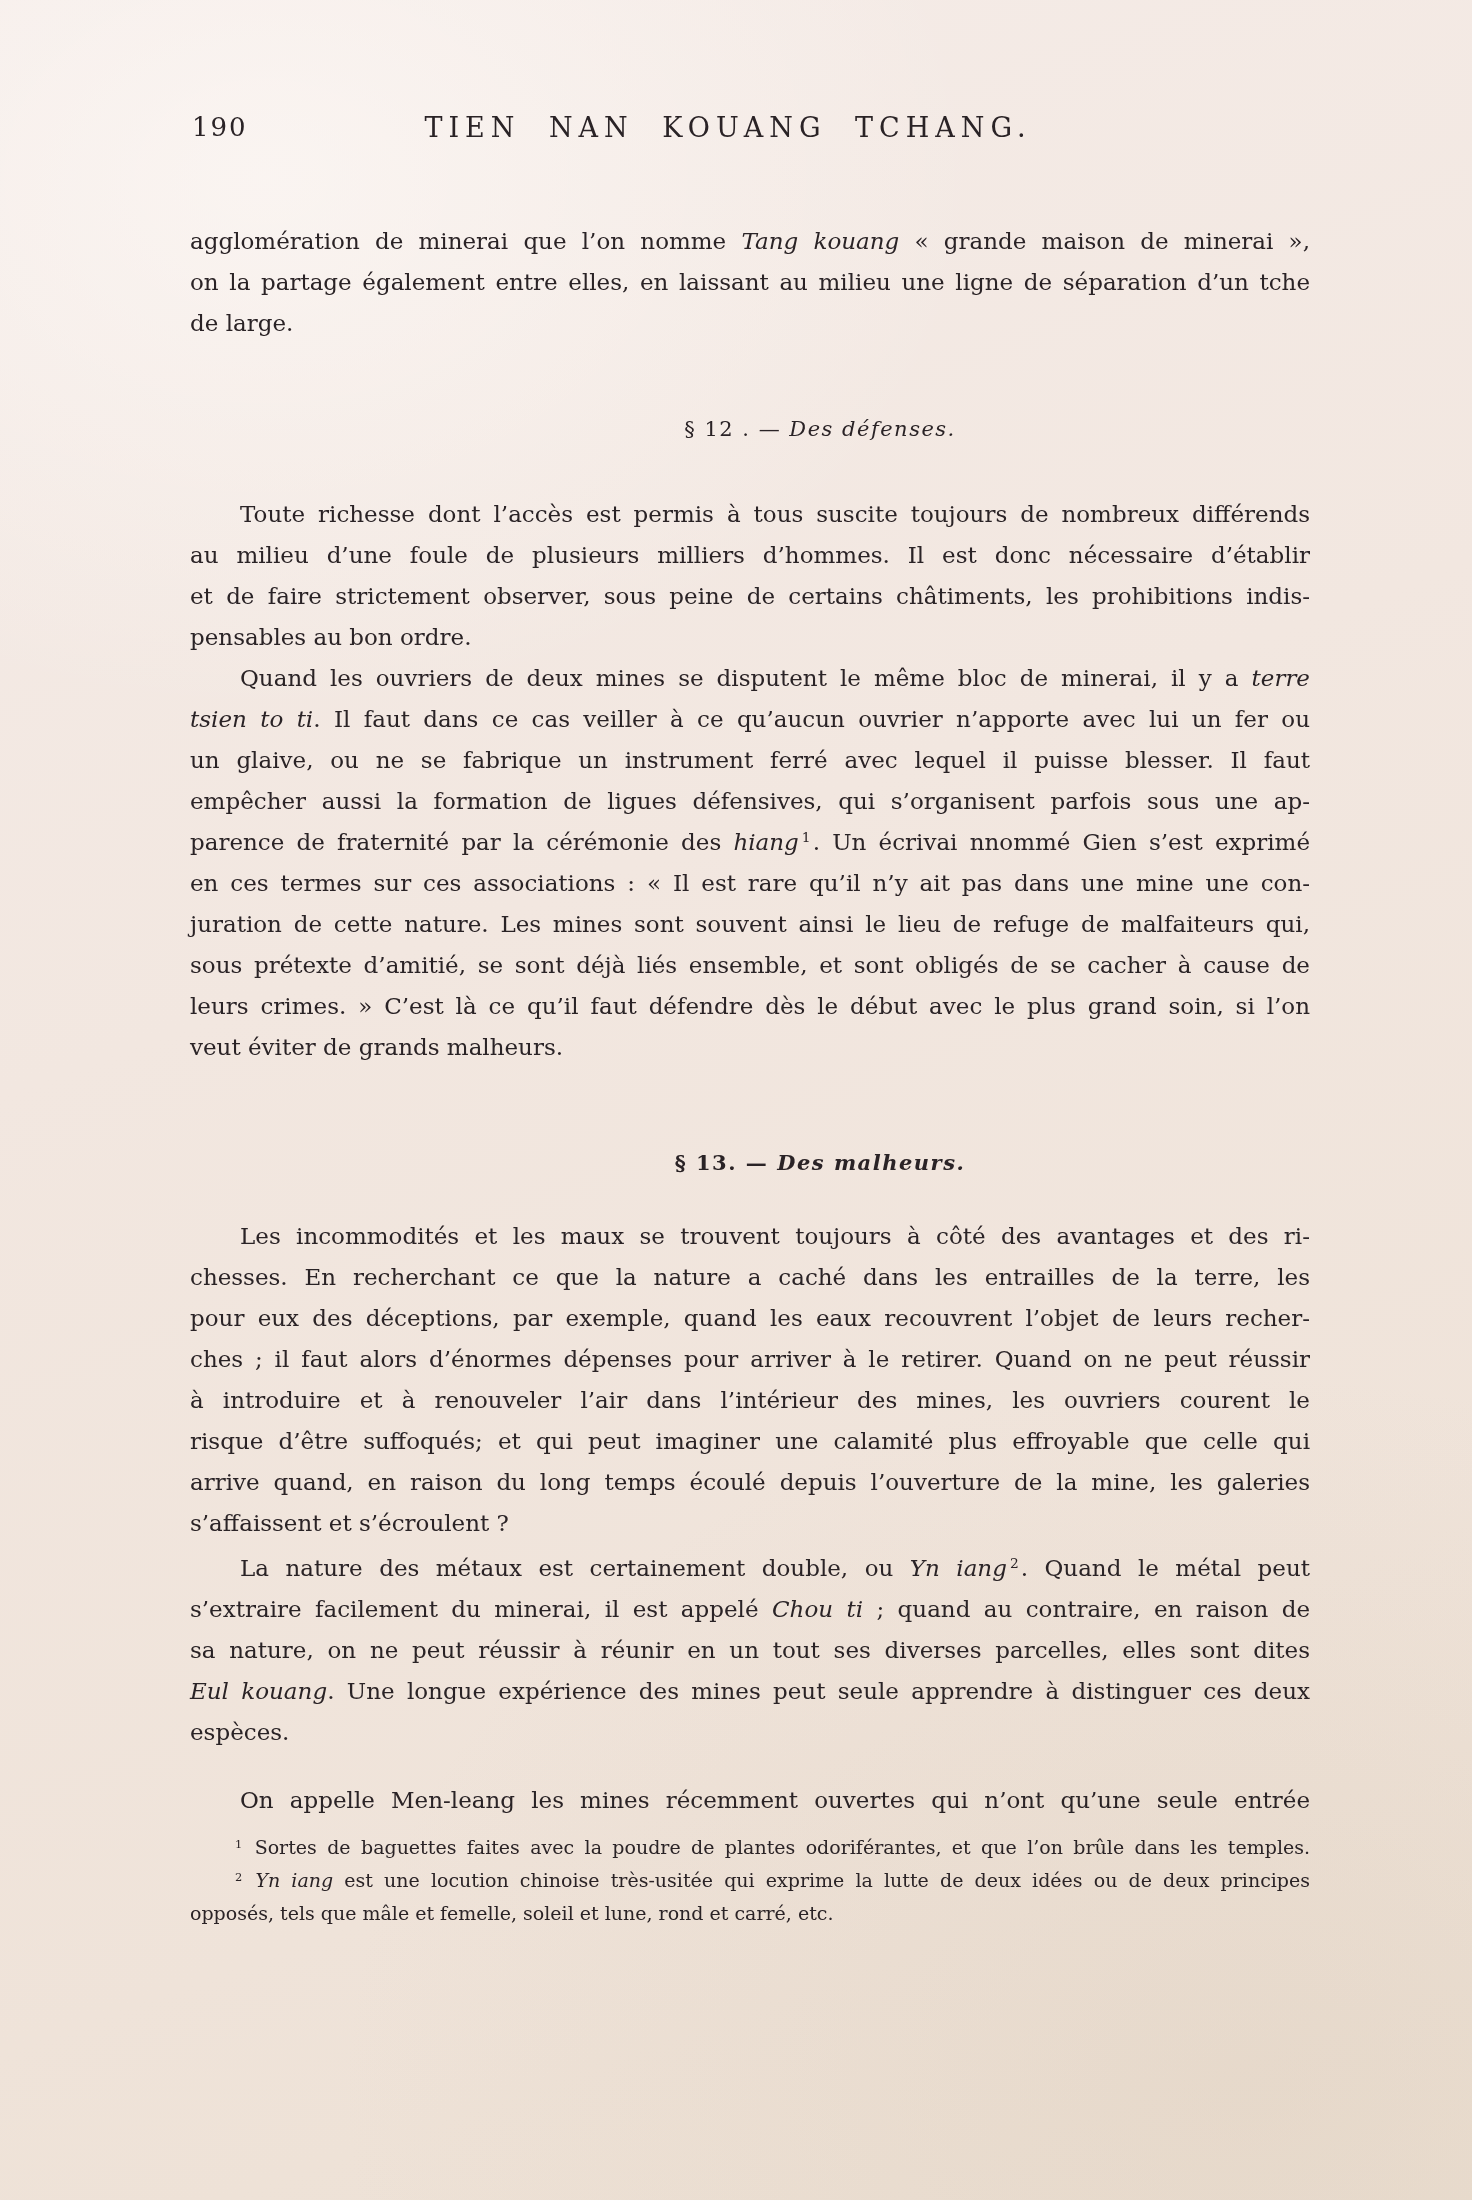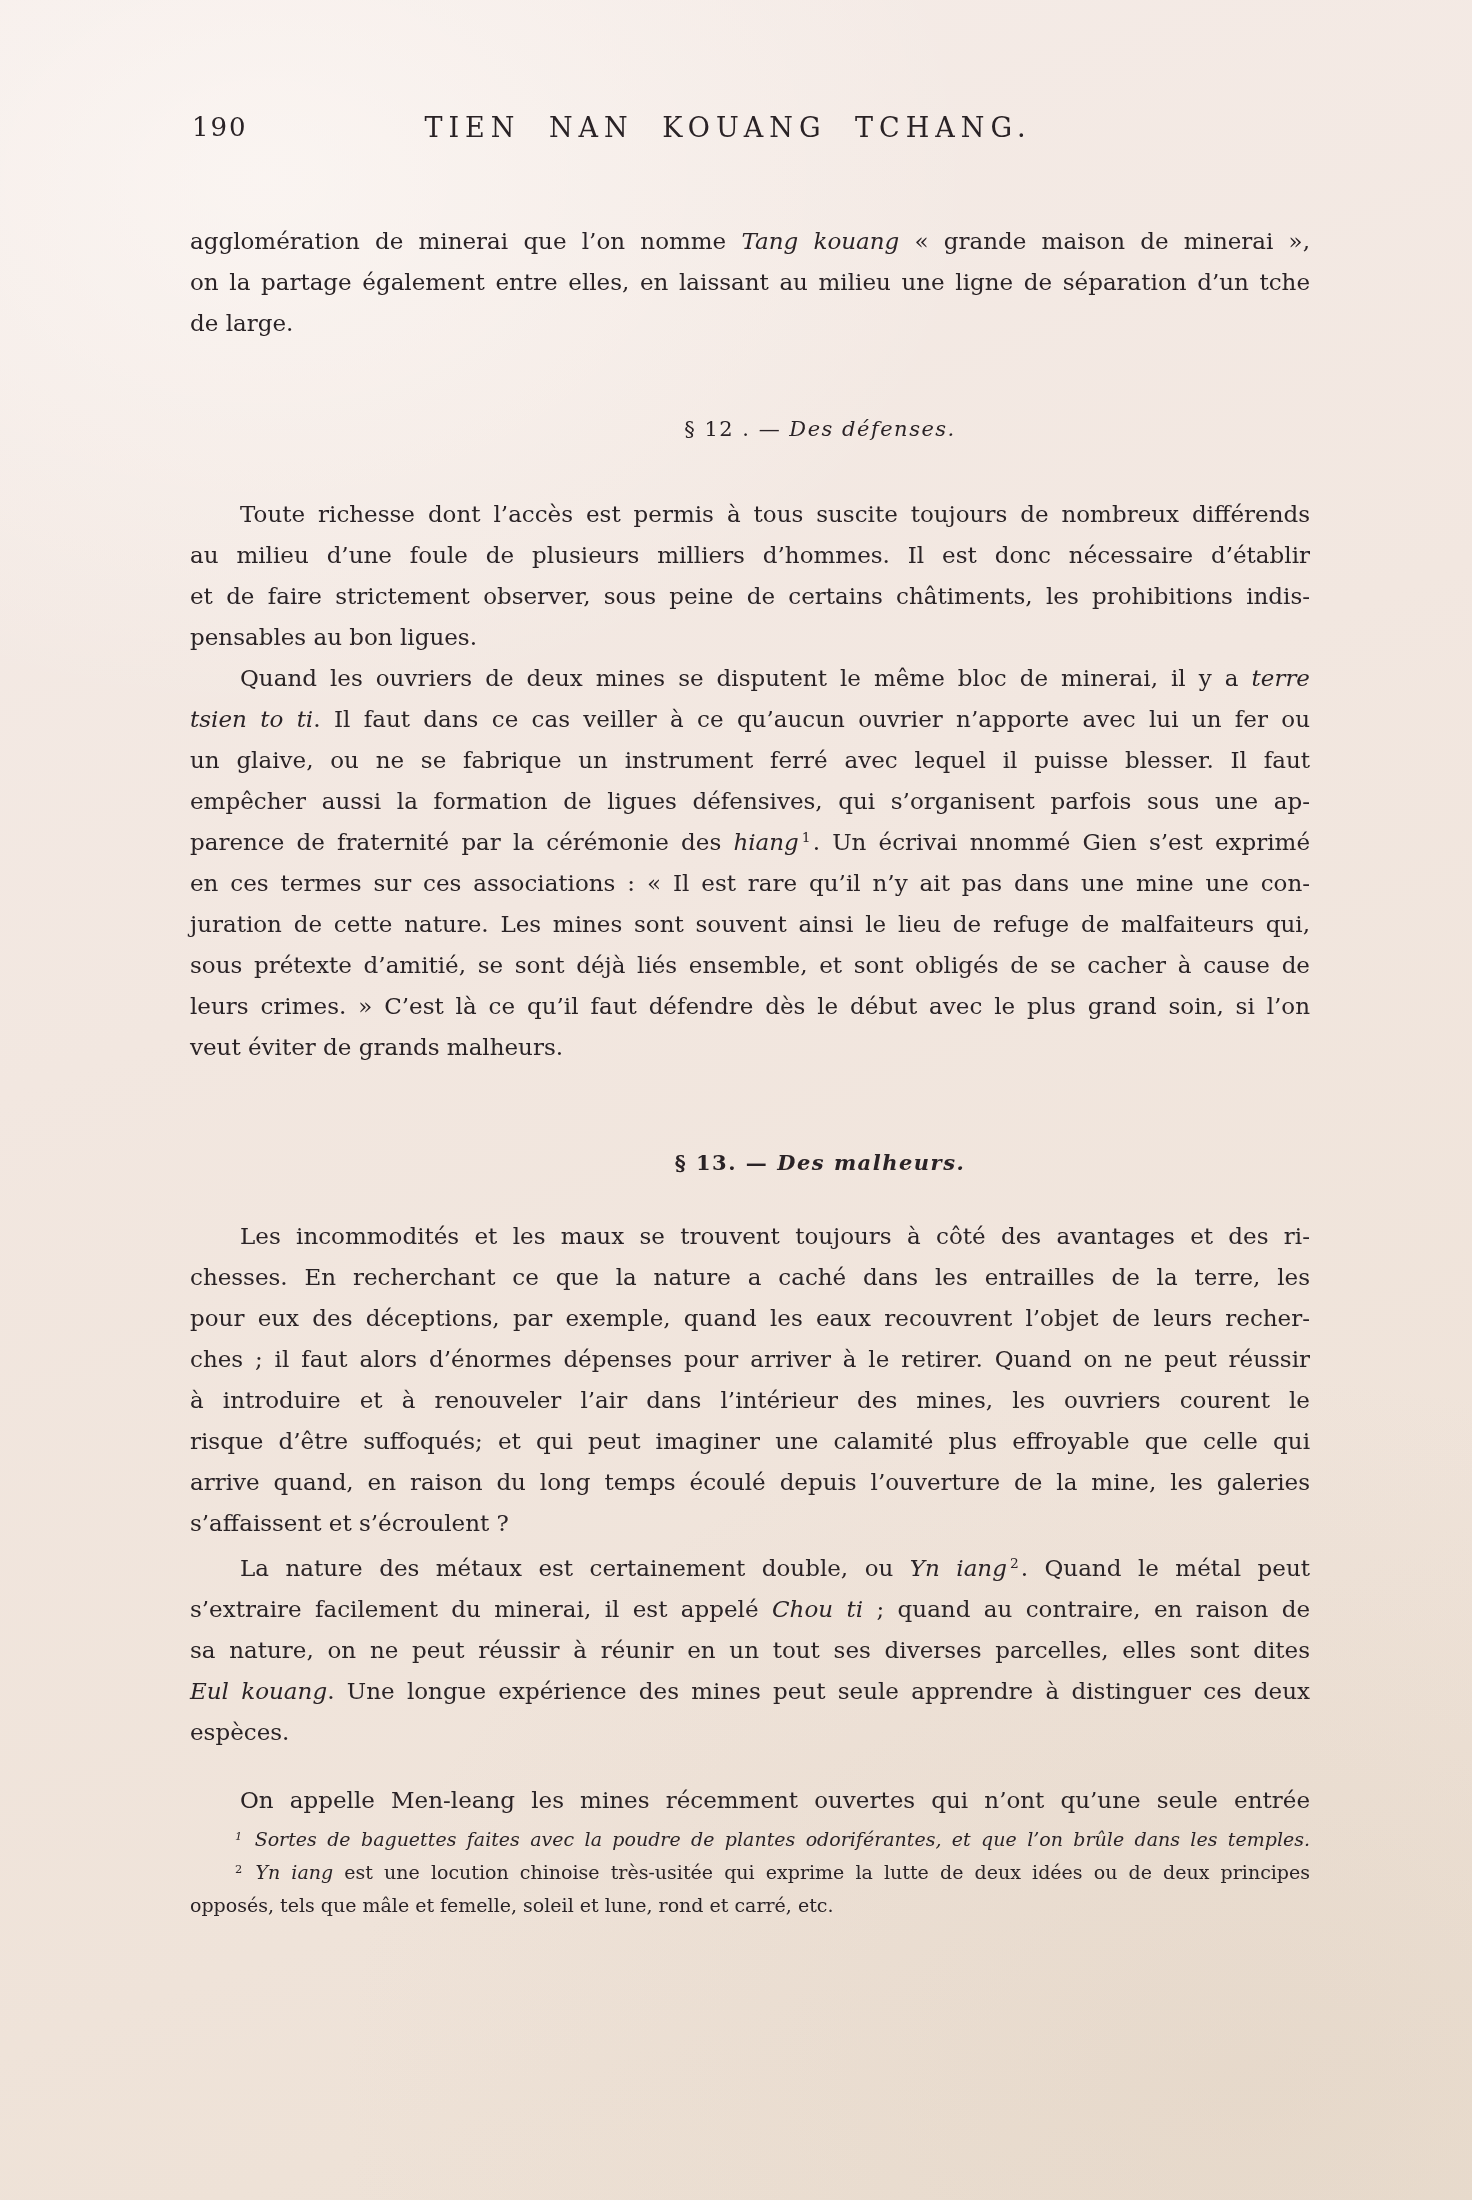--- a/index.html
+++ b/index.html
@@ -66,21 +66,21 @@
   .footnote .line.indent { text-indent: 42px; }
   
   [data-name="paragraph-opening"]   { margin-top: 68px; }
   [data-name="section-heading-12"]  { margin-top: 70px; }
   [data-name="paragraph-defenses-1"]{ margin-top: 50px; }
   [data-name="paragraph-defenses-2"]{ margin-top: 0; }
   [data-name="section-heading-13"]  { margin-top: 80px; font-weight: bold; }
   [data-name="paragraph-malheurs-1"]{ margin-top: 38px; }
   [data-name="paragraph-malheurs-2"]{ margin-top: 4px; }
   [data-name="paragraph-menleang"]  { margin-top: 27px; }
-  [data-name="footnote-1"]          { margin-top: 2px; font-style: italic; }
+  [data-name="footnote-1"]          { margin-top: 10px; }
   [data-name="footnote-2"]          { margin-top: 0; }
 </style>
 </head>
 <body>
 
 <div class="page" data-name="book-page">
   <div class="column" data-name="text-column">
     <div class="running-head" data-name="running-head">
       <span class="page-number" data-name="page-number">190</span>
       <span class="running-title" data-name="running-title">TIEN NAN KOUANG TCHANG.</span>
@@ -89,21 +89,21 @@
         <div class="block paragraph" data-name="paragraph-opening">
           <div class="line j" data-name="text-line">agglomération de minerai que l’on nomme <em data-name="italic-term">Tang kouang</em> « grande maison de minerai »,</div>
           <div class="line j" data-name="text-line">on la partage également entre elles, en laissant au milieu une ligne de séparation d’un tche</div>
           <div class="line" data-name="text-line">de large.</div>
         </div>
         <div class="block heading" data-name="section-heading-12">§ 12 . — <em data-name="italic-term">Des défenses.</em></div>
         <div class="block paragraph" data-name="paragraph-defenses-1">
           <div class="line j indent" data-name="text-line">Toute richesse dont l’accès est permis à tous suscite toujours de nombreux différends</div>
           <div class="line j" data-name="text-line">au milieu d’une foule de plusieurs milliers d’hommes. Il est donc nécessaire d’établir</div>
           <div class="line j" data-name="text-line">et de faire strictement observer, sous peine de certains châtiments, les prohibitions indis-</div>
-          <div class="line" data-name="text-line">pensables au bon ligues.</div>
+          <div class="line" data-name="text-line">pensables au bon ordre.</div>
         </div>
         <div class="block paragraph" data-name="paragraph-defenses-2">
           <div class="line j indent" data-name="text-line">Quand les ouvriers de deux mines se disputent le même bloc de minerai, il y a <em data-name="italic-term">terre</em></div>
           <div class="line j" data-name="text-line"><em data-name="italic-term">tsien to ti</em>. Il faut dans ce cas veiller à ce qu’aucun ouvrier n’apporte avec lui un fer ou</div>
           <div class="line j" data-name="text-line">un glaive, ou ne se fabrique un instrument ferré avec lequel il puisse blesser. Il faut</div>
           <div class="line j" data-name="text-line">empêcher aussi la formation de ligues défensives, qui s’organisent parfois sous une ap-</div>
           <div class="line j" data-name="text-line">parence de fraternité par la cérémonie des <em data-name="italic-term">hiang</em><sup data-name="footnote-marker">1</sup>. Un écrivai nnommé Gien s’est exprimé</div>
           <div class="line j" data-name="text-line">en ces termes sur ces associations : « Il est rare qu’il n’y ait pas dans une mine une con-</div>
           <div class="line j" data-name="text-line">juration de cette nature. Les mines sont souvent ainsi le lieu de refuge de malfaiteurs qui,</div>
           <div class="line j" data-name="text-line">sous prétexte d’amitié, se sont déjà liés ensemble, et sont obligés de se cacher à cause de</div>

